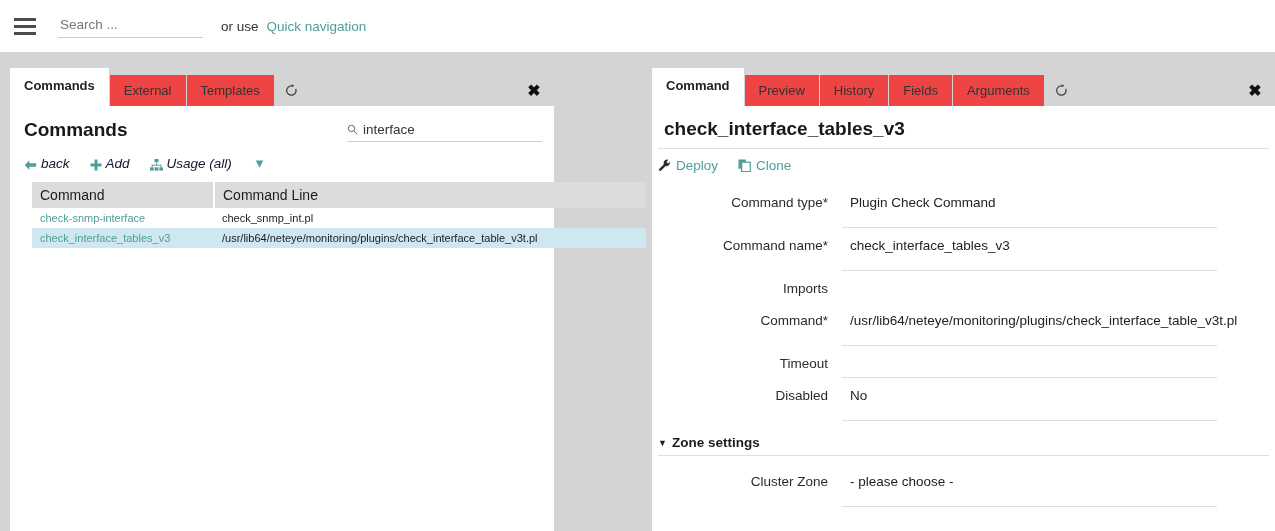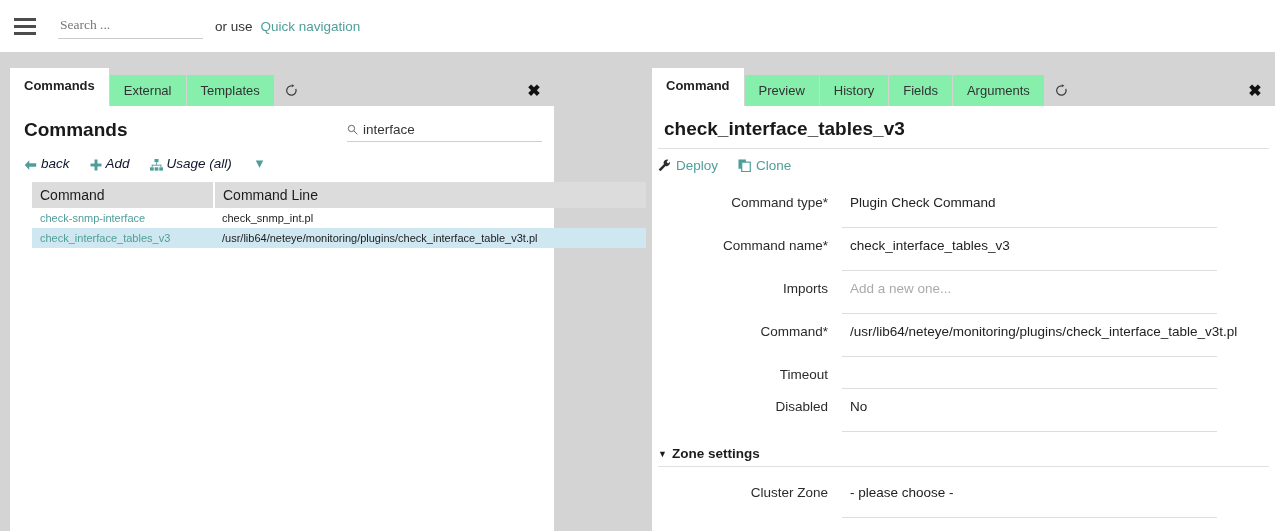--- a/index.html
+++ b/index.html
@@ -18,42 +18,42 @@
     background: #ffffff; display: flex; align-items: center;
   }
   .hamburger {
     width: 22px; height: 17px; margin-left: 14px; margin-right: 22px;
     display: flex; flex-direction: column; justify-content: space-between;
     cursor: pointer;
   }
   .hamburger span { display: block; height: 3px; background: #4c4c4c; border-radius: 0; }
   .topsearch {
     width: 145px; border: 0; border-bottom: 1px solid #cccccc;
-    font-family: Liberation Serif, serif; font-size: 13.5px; color: #555;
+    font-family: Liberation Sans, sans-serif; font-size: 13.5px; color: #555;
     padding: 3px 2px 5px 2px; outline: none; background: transparent;
   }
   .topsearch::placeholder { color: #777; }
-  .oruse { margin-left: 12px; font-size: 13.5px; color: #333; }
+  .oruse { margin-left: 18px; font-size: 13.5px; color: #333; }
   .quicknav {
     margin-left: 8px; font-size: 13.5px; color: #4f9e9a;
     text-decoration: none; cursor: pointer;
   }
 
   
   .panel { position: absolute; background: #ffffff; }
   #left-panel  { left: 10px;  top: 68px; width: 544px; height: 463px; }
   #right-panel { left: 652px; top: 68px; width: 623px; height: 463px; }
 
   .tabstrip {
     position: relative; height: 38px; background: #d4d4d4;
     display: flex; align-items: flex-end; padding-left: 0;
   }
   .tab {
     height: 31px; line-height: 31px; padding: 0 14px;
-    font-size: 13px; color: #333; background: #86efac;
+    font-size: 13px; color: #333; background: #ef4444;
     border-right: 1px solid #d4d4d4; cursor: pointer; white-space: nowrap;
   }
   .tab.active { background: #ffffff; font-weight: bold; color: #222; height: 38px; line-height: 36px; }
   .tab-refresh {
     width: 34px; height: 31px; display: flex; align-items: center; justify-content: center;
     cursor: pointer;
   }
   .tab-spacer { flex: 1 1 auto; height: 31px; }
   .tab-close {
     width: 34px; height: 31px; display: flex; align-items: center; justify-content: center;
@@ -284,21 +284,20 @@
         <div class="frow">
           <div class="flabel">Command type*</div>
           <div class="fvalue">Plugin Check Command</div>
         </div>
         <div class="frow">
           <div class="flabel">Command name*</div>
           <div class="fvalue">check_interface_tables_v3</div>
         </div>
         <div class="frow">
           <div class="flabel">Imports</div>
-          <div class="fvalue ph">Add a new one...</div>
         </div>
         <div class="frow">
           <div class="flabel">Command*</div>
           <div class="fvalue">/usr/lib64/neteye/monitoring/plugins/check_interface_table_v3t.pl</div>
         </div>
         <div class="frow">
           <div class="flabel">Timeout</div>
           <div class="fvalue"></div>
         </div>
         <div class="frow">

